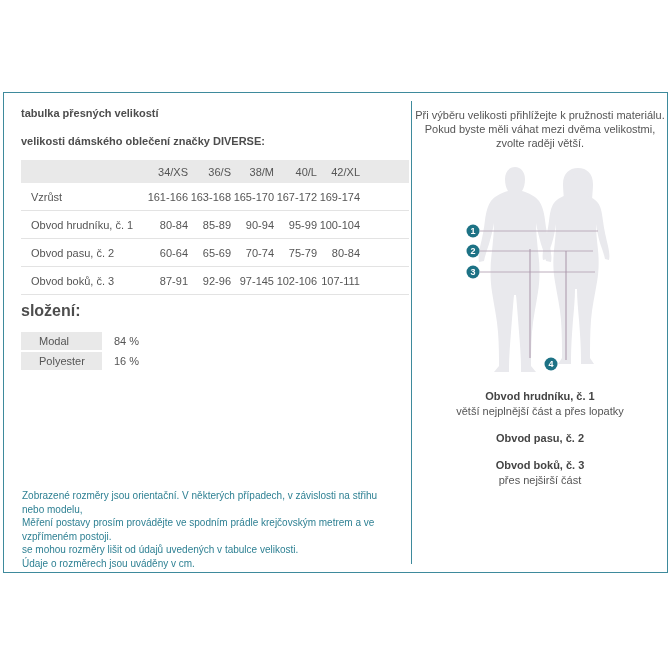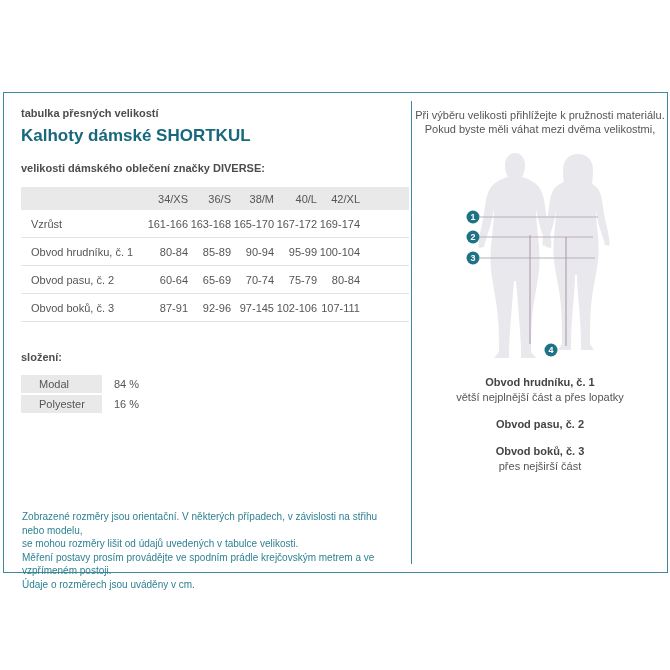--- a/index.html
+++ b/index.html
@@ -14,47 +14,46 @@
   .title{margin-top:7px;font-size:17px;font-weight:bold;color:#17687d;}
   .subtitle{margin-top:16px;font-size:11px;font-weight:bold;color:#4d4d4d;}
 
   table.size-table{margin-top:13px;border-collapse:collapse;table-layout:fixed;width:375px;font-size:11px;color:#555;}
   .size-table thead th{background:#e9e9e9;font-weight:normal;height:21px;}
   .size-table th.lbl,.size-table td.lbl{width:113px;text-align:left;padding-left:10px;}
   .size-table th.num,.size-table td.num{width:43px;text-align:right;padding:0;}
   .size-table th.filler,.size-table td.filler{width:47px;}
   .size-table tbody td{height:25px;border-bottom:1px solid #e3e3e3;}
 
-  .comp-heading{margin-top:29px;font-size:11px;font-weight:bold;color:#4d4d4d;}
+  .comp-heading{margin-top:7px;font-size:16px;font-weight:bold;color:#4d4d4d;}
   .comp-table{margin-top:12px;}
   .comp-row{display:flex;align-items:center;margin-bottom:2px;height:18px;font-size:11px;color:#555;}
   .comp-label{width:81px;height:18px;line-height:18px;background:#e9e9e9;padding-left:18px;box-sizing:border-box;}
   .comp-value{margin-left:12px;}
 
-  .footnote{position:absolute;left:18px;top:417px;width:380px;font-size:10px;line-height:13.5px;color:#2e8093;}
+  .footnote{position:absolute;left:18px;top:396px;width:380px;font-size:10px;line-height:13.5px;color:#2e8093;}
 
   
   .right-col{position:absolute;left:408px;top:0;width:256px;text-align:center;}
   .intro{margin-top:15px;font-size:11px;line-height:14px;color:#555;}
   .diagram{margin-top:11px;display:block;margin-left:auto;margin-right:auto;}
   .measure-list{margin-top:13px;}
   .measure{margin-bottom:12px;}
   .m-title{font-size:11px;font-weight:bold;color:#444;line-height:15px;}
   .m-desc{font-size:11px;color:#555;line-height:15px;}
 </style>
 </head>
 <body>
 
 <div class="page">
   <div class="frame">
     <div class="divider"></div>
 
     <div class="left-col">
       <div class="eyebrow">tabulka přesných velikostí</div>
-      <div class="title">Kalhoty dámské SHORTKUL</div>
       <div class="subtitle">velikosti dámského oblečení značky DIVERSE:</div>
 
       <table class="size-table">
         <thead>
           <tr>
             <th class="lbl"></th>
           <th class="num">34/XS</th>
               <th class="num">36/S</th>
               <th class="num">38/M</th>
               <th class="num">40/L</th>
@@ -110,29 +109,30 @@
           </div>
           <div class="comp-row">
             <div class="comp-label">Polyester</div>
             <div class="comp-value">16 %</div>
           </div>
         </div>
     </div>
 
     <div class="footnote">
         <div>Zobrazené rozměry jsou orientační. V některých případech, v závislosti na střihu nebo modelu,</div>
+        <div>Měření postavy prosím provádějte ve spodním prádle krejčovským metrem a ve vzpřímeném postoji.</div>
         <div>se mohou rozměry lišit od údajů uvedených v tabulce velikosti.</div>
-        <div>Měření postavy prosím provádějte ve spodním prádle krejčovským metrem a ve vzpřímeném postoji.</div>
         <div>Údaje o rozměrech jsou uváděny v cm.</div>
       </div>
 
     <div class="right-col">
       <div class="intro">
           <div>Při výběru velikosti přihlížejte k pružnosti materiálu.</div>
           <div>Pokud byste měli váhat mezi dvěma velikostmi,</div>
+          <div>zvolte raději větší.</div>
         </div>
 
       <svg class="diagram" width="256" height="215" viewBox="0 0 256 215" xmlns="http://www.w3.org/2000/svg">
 
         <path fill="#e9e9ed" d="M103 6 C109 6 113 11 113 18 C113 23 112 27 110 30 C117 32 123 35 127 40 C130 44 132 51 133 59 C134 68 136 78 138 86 C139 91 140 97 139 101 L134 100 C133 95 131 89 129 83 C127 76 125 68 124 62 C124 70 125 80 126 90 C128 104 128 118 126 131 C124 144 121 158 120 171 C119 184 119 196 119 206 C117 210 111 210 109 206 C109 196 108 184 107 171 C106 158 105 145 104 134 L102 134 C101 145 100 158 99 171 C98 184 97 196 97 206 C95 210 89 210 87 206 C87 196 87 184 86 171 C85 158 82 144 80 131 C78 118 78 104 80 90 C81 80 82 70 82 62 C81 68 79 76 77 83 C75 89 73 95 72 100 L67 101 C66 97 67 91 68 86 C70 78 72 68 73 59 C74 51 76 44 79 40 C83 35 89 32 96 30 C94 27 93 23 93 18 C93 11 97 6 103 6 Z"></path>
         <path fill="#e9e9ed" d="M87 205 L82 211 L97 211 L97 205 Z"></path>
         <path fill="#e9e9ed" d="M109 205 L109 211 L124 211 L119 205 Z"></path>
 
         <path fill="#e9e9ed" d="M166 7 C157 7 151 13 151 23 C151 32 153 40 151 47 C156 44 160 43 163 43 L169 43 C172 43 176 44 181 47 C179 40 181 32 181 23 C181 13 175 7 166 7 Z"></path>
         <path fill="#e9e9ed" d="M166 12 C171 12 175 17 175 23 C175 27 174 31 172 34 C178 35 183 38 186 42 C189 46 190 52 191 60 C192 68 194 77 196 85 C197 90 198 95 197 99 L193 98 C192 93 190 88 188 82 C186 76 185 69 184 63 C184 71 185 80 186 89 C187 99 187 110 185 121 C183 133 180 146 179 159 C178 172 178 186 178 198 C176 202 171 202 169 198 C169 186 168 172 167 159 C166 148 165 137 165 128 L163 128 C163 137 162 148 161 159 C160 172 159 186 159 198 C157 202 152 202 150 198 C150 186 150 172 149 159 C148 146 145 133 143 121 C141 110 141 99 142 89 C143 80 144 71 144 63 C143 69 142 76 140 82 C138 88 136 93 135 98 L131 99 C130 95 131 90 132 85 C134 77 136 68 137 60 C138 52 139 46 142 42 C145 38 150 35 156 34 C154 31 153 27 153 23 C153 17 160 12 166 12 Z"></path>

